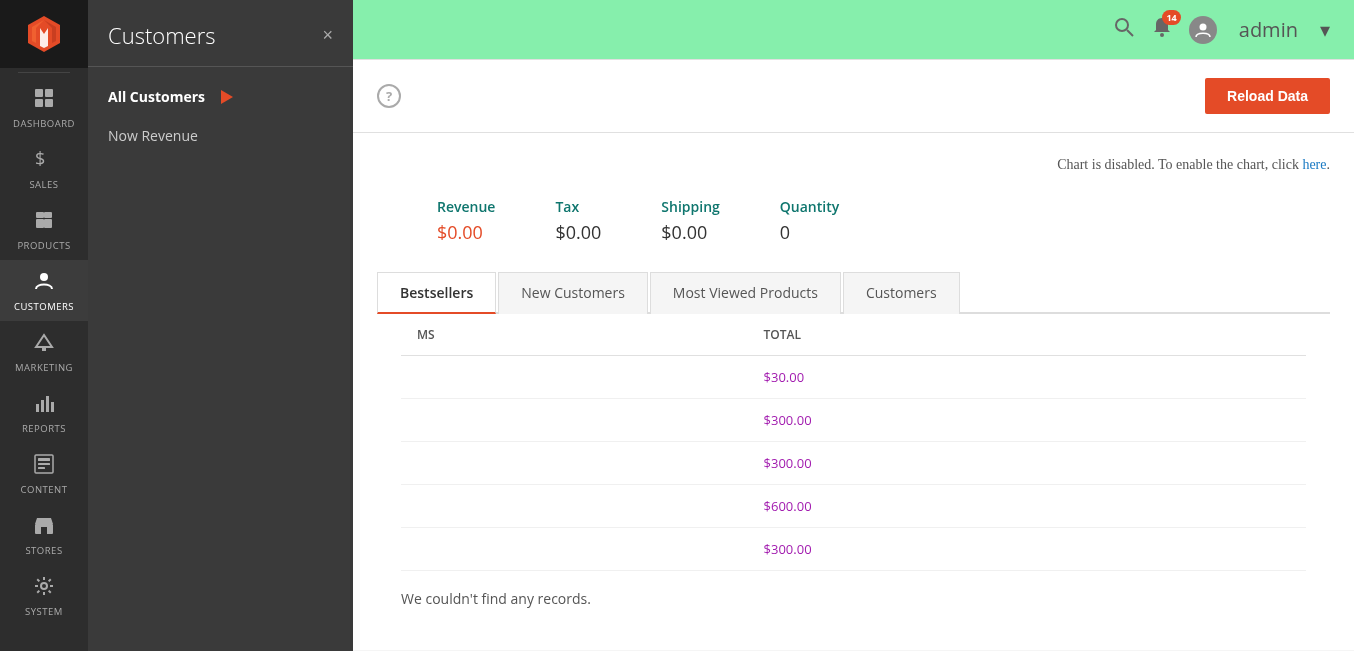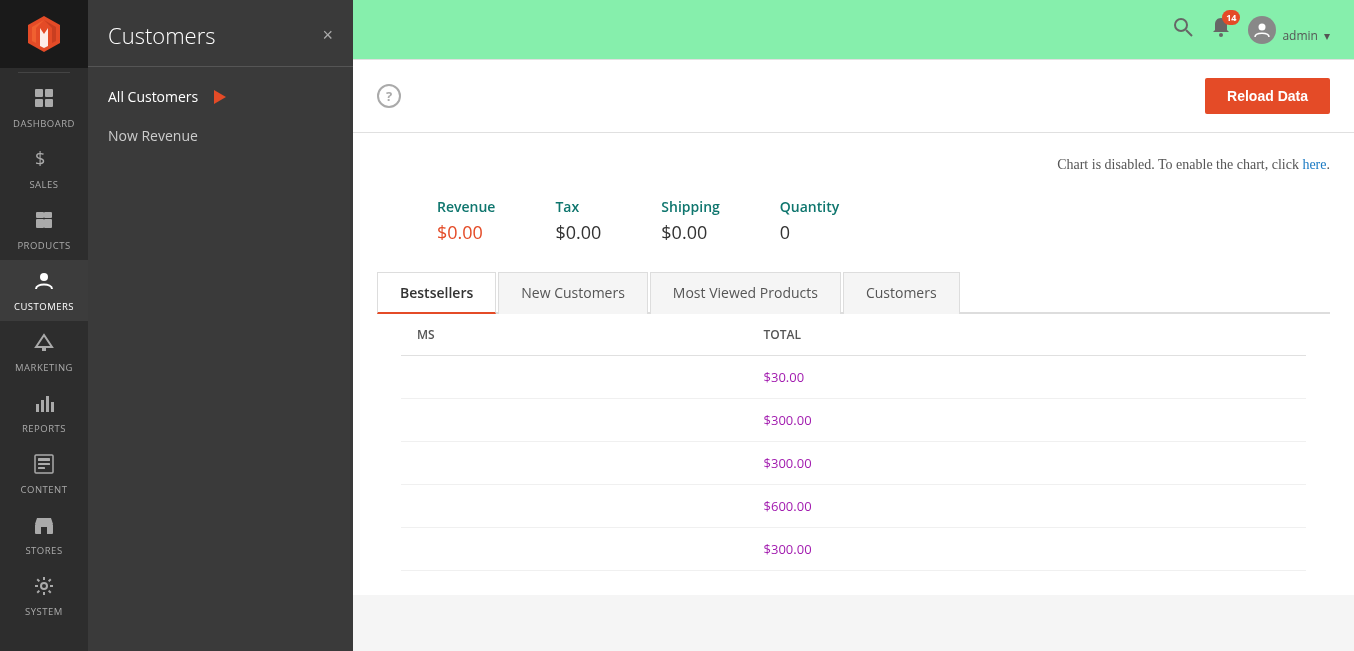--- a/index.html
+++ b/index.html
@@ -98,21 +98,21 @@
     }
     .flyout-menu-item {
       padding: 10px 20px;
       color: #ccc;
       font-size: 14px;
       cursor: pointer;
       display: flex;
       align-items: center;
       gap: 8px;
     }
-    .flyout-menu-item.highlighted { color: #fff; font-weight: 400; }
+    .flyout-menu-item.highlighted { color: #fff; font-weight: 700; }
     .arrow-indicator {
       display: inline-block;
       width: 0;
       height: 0;
       border-top: 7px solid transparent;
       border-bottom: 7px solid transparent;
       border-left: 12px solid #e44b27;
       margin-left: 8px;
     }
 
@@ -152,25 +152,25 @@
       right: -8px;
       background: #e44b27;
       color: #fff;
       font-size: 9px;
       border-radius: 10px;
       padding: 1px 4px;
       font-weight: bold;
     }
     .topbar-user {
       display: flex;
-      align-items: flex-end;
-      gap: 6px;
+      align-items: center;
+      gap: 22px;
       cursor: pointer;
       color: #555;
-      font-size: 12px;
+      font-size: 20px;
     }
     .user-avatar {
       width: 28px;
       height: 28px;
       background: #888;
       border-radius: 50%;
       display: flex;
       align-items: center;
       justify-content: center;
       color: #fff;
@@ -547,17 +547,18 @@
               <tr>
                 <td></td>
                 <td>$600.00</td>
               </tr>
               <tr>
                 <td></td>
                 <td>$300.00</td>
               </tr>
             </tbody>
           </table>
+          <p class="no-records">We couldn't find any records.</p>
         </div>
       </div>
     </div>
   </div>
 </div>
 
 </body></html>

